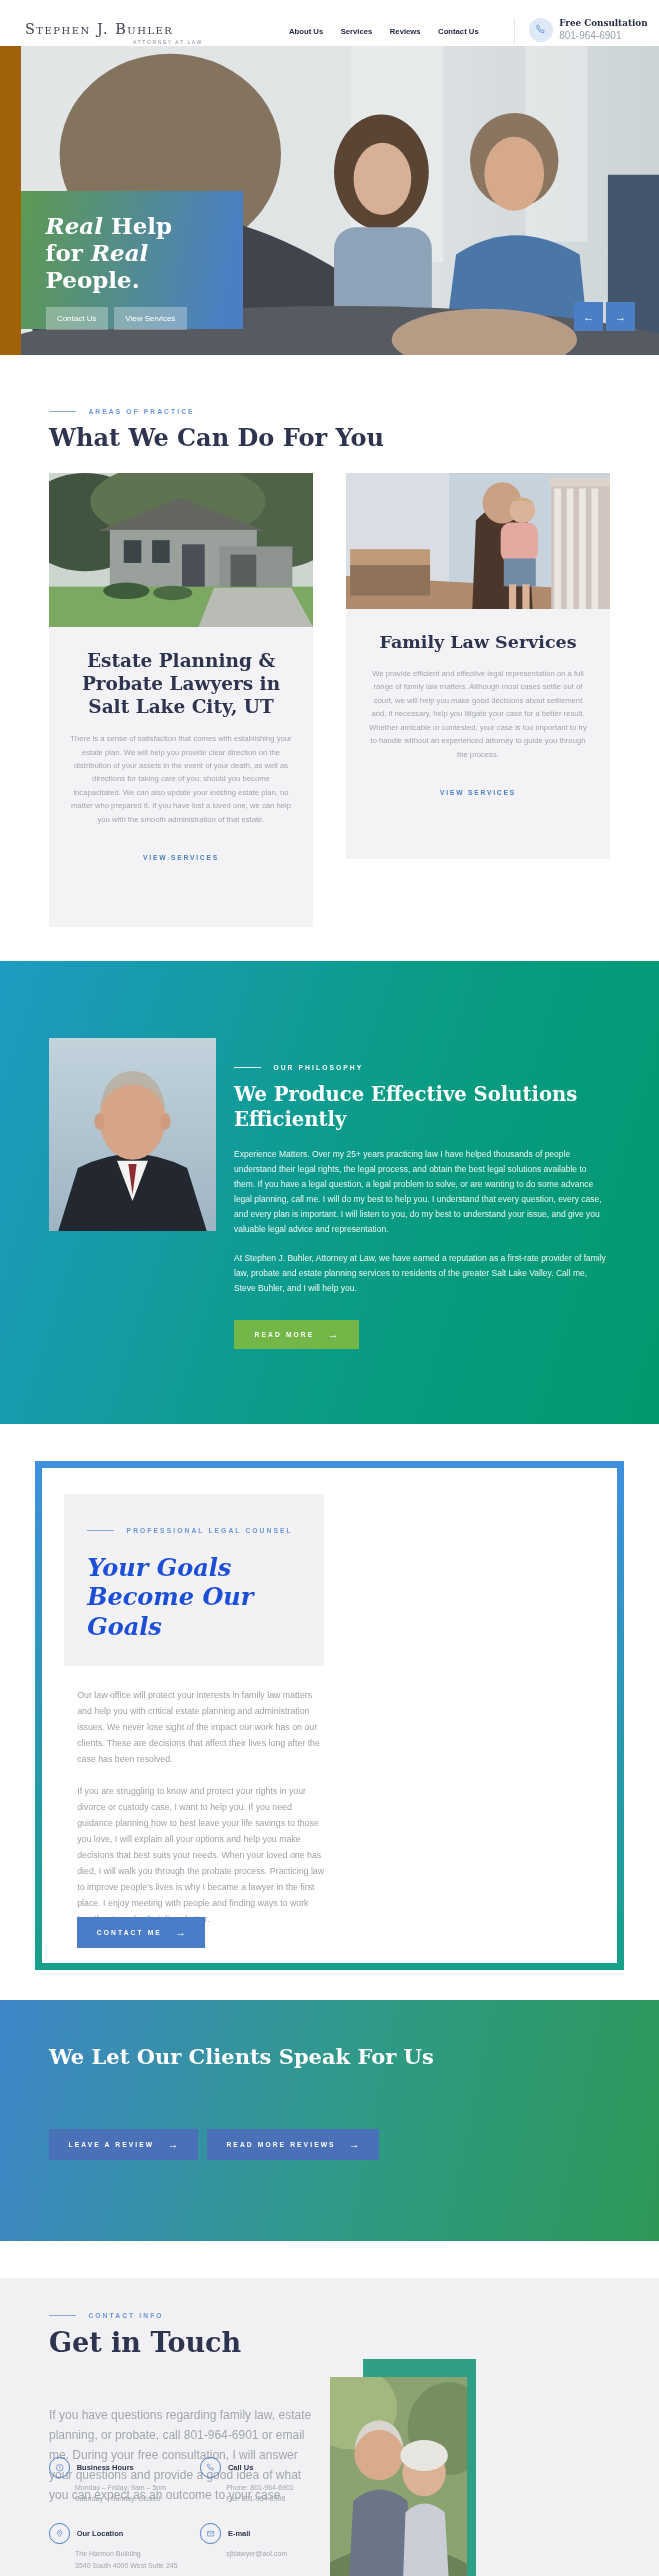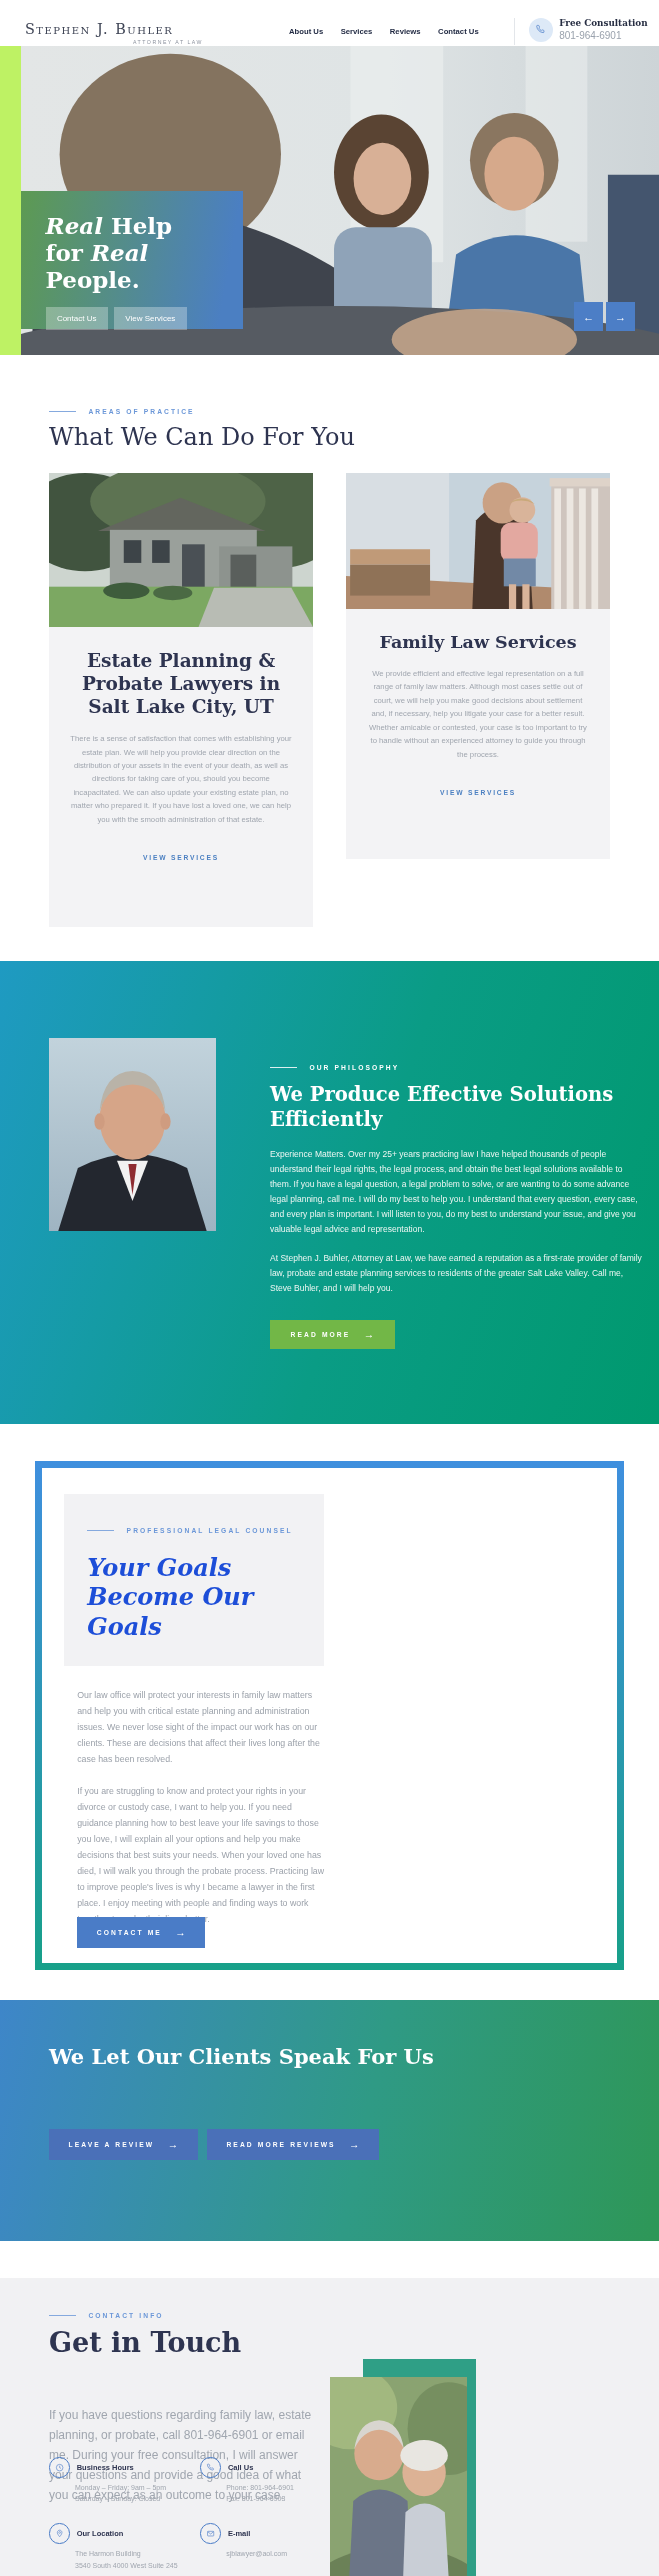--- a/index.html
+++ b/index.html
@@ -17,57 +17,57 @@
   .brand-tag{font-size:5.2px;letter-spacing:1.5px;color:#8c929e;text-align:right;margin-top:2.1px;text-transform:uppercase;}
   .topnav{position:absolute;left:289px;top:0;height:62px;display:flex;align-items:center;gap:17.5px;}
   .topnav a{font-size:7.7px;color:#1e2740;font-weight:600;}
   .nav-divider{position:absolute;left:514px;top:17.5px;width:0.5px;height:27px;background:#e3e6ea;}
   .consult{position:absolute;left:529px;top:17.5px;display:flex;align-items:center;gap:6.2px;}
   .phone-badge{width:24px;height:24px;border-radius:50%;background:#dde9f7;display:flex;align-items:center;justify-content:center;}
   .consult-label{font-family:"DejaVu Serif","Liberation Serif",serif;font-size:8.8px;font-weight:700;color:#262d42;}
   .consult-phone{font-size:10px;color:#9aa2ad;margin-top:1.5px;}
 
   
-  .sec-hero{height:309px;background:#bef264;}
+  .sec-hero{height:309px;background:#a16207;}
   .hero-photo{position:absolute;left:20.6px;top:0;right:0;bottom:0;}
   .hero-overlay{position:absolute;left:20.6px;top:145px;width:222px;height:138px;background:linear-gradient(100deg,#5d9a52 0%,#4b7fc2 90%);box-sizing:border-box;padding:20.6px 0 0 25px;}
   .hero-title{margin:0;font-size:23px;line-height:1.18;color:#fff;font-weight:700;}
   .hero-title .it{font-style:italic;}
   .hero-btns{display:flex;gap:6.2px;margin-top:14.4px;}
   .hero-btn{height:23px;padding:0 11.3px;background:rgba(255,255,255,0.30);color:#fff;font-size:8px;display:flex;align-items:center;}
   .hero-arrows{position:absolute;right:24px;bottom:24px;display:flex;gap:3.1px;}
   .arrow-btn{width:29px;height:29px;background:#4c7ec6;color:#fff;font-size:11.3px;display:flex;align-items:center;justify-content:center;}
 
   
   .eyebrow-row{display:flex;align-items:center;gap:12.4px;}
   .eline{width:27px;height:1px;background:#85a9de;}
   .eyebrow{font-size:6.7px;letter-spacing:2.1px;color:#6b97d8;font-weight:bold;}
   .eyebrow-row.white .eline{background:rgba(255,255,255,0.85);}
   .eyebrow-row.white .eyebrow{color:#fff;}
 
   
   .sec-practice{height:606px;background:#fff;}
   .practice-eyebrow{position:absolute;left:49px;top:53px;}
-  .practice-title{position:absolute;left:49px;top:68px;margin:0;font-size:24px;color:#2e3450;font-weight:400;}
+  .practice-title{position:absolute;left:49px;top:68px;margin:0;font-size:24px;color:#2e3450;font-weight:700;}
   .card{position:absolute;top:118px;width:264px;}
   .card-estate{left:49px;}
   .card-family{left:346px;}
   .card-img{width:264px;overflow:hidden;}
   .card-body{background:#f3f3f5;text-align:center;box-sizing:border-box;padding:23px 20.6px 0 20.6px;}
   .card-estate .card-body{height:300px;}
   .card-family .card-body{height:250px;}
   .card-title{margin:0;font-size:18.5px;line-height:1.24;color:#2e3450;font-weight:700;}
   .card-family .card-title{font-size:17.5px;}
   .card-text{font-size:7.7px;line-height:13.4px;color:#a0a6af;margin-top:13.4px;}
   .view-link{display:inline-block;margin-top:20.6px;font-size:6.7px;letter-spacing:1.8px;color:#4a7fc1;font-weight:bold;}
 
   
   .sec-philosophy{height:463px;background:linear-gradient(108deg,#1f9ac2 0%,#0a9c85 55%,#00996e 100%);}
   .portrait{position:absolute;left:49px;top:77px;width:167px;height:193px;}
-  .phil-col{position:absolute;left:234px;top:103px;width:373px;margin-left:36px;}
+  .phil-col{position:absolute;left:234px;top:103px;width:373px;}
   .phil-title{margin:12.4px 0 0 0;font-size:19.6px;line-height:1.25;color:#fff;font-weight:700;width:355px;}
   .phil-p{font-size:8.5px;line-height:15px;color:#eef7f3;margin:14.4px 0 0 0;}
   .btn{display:inline-flex;align-items:center;gap:13.4px;font-size:6.7px;letter-spacing:2.1px;font-weight:bold;color:#fff;}
   .btn .btn-arrow{font-size:10.3px;letter-spacing:0;}
   .green-btn{margin-top:24px;height:29px;padding:0 20.6px;background:#72b747;}
   .blue-btn{background:#4a7cc7;}
 
   
   .spacer71a{height:37px;}
   .sec-goals{height:509px;background:#fff;}

